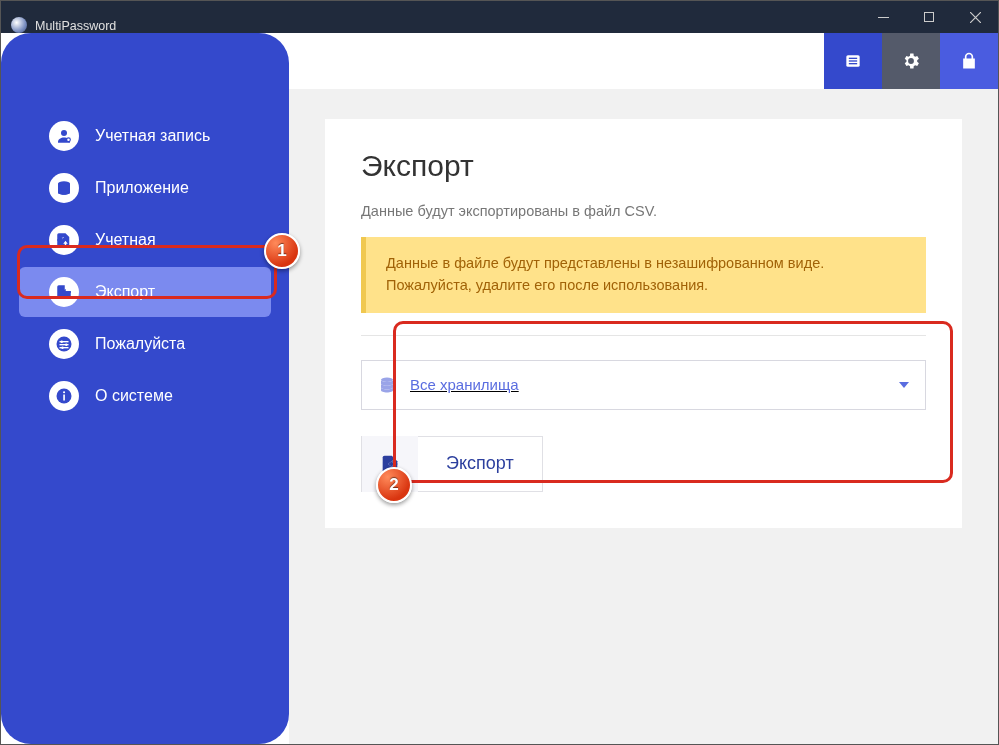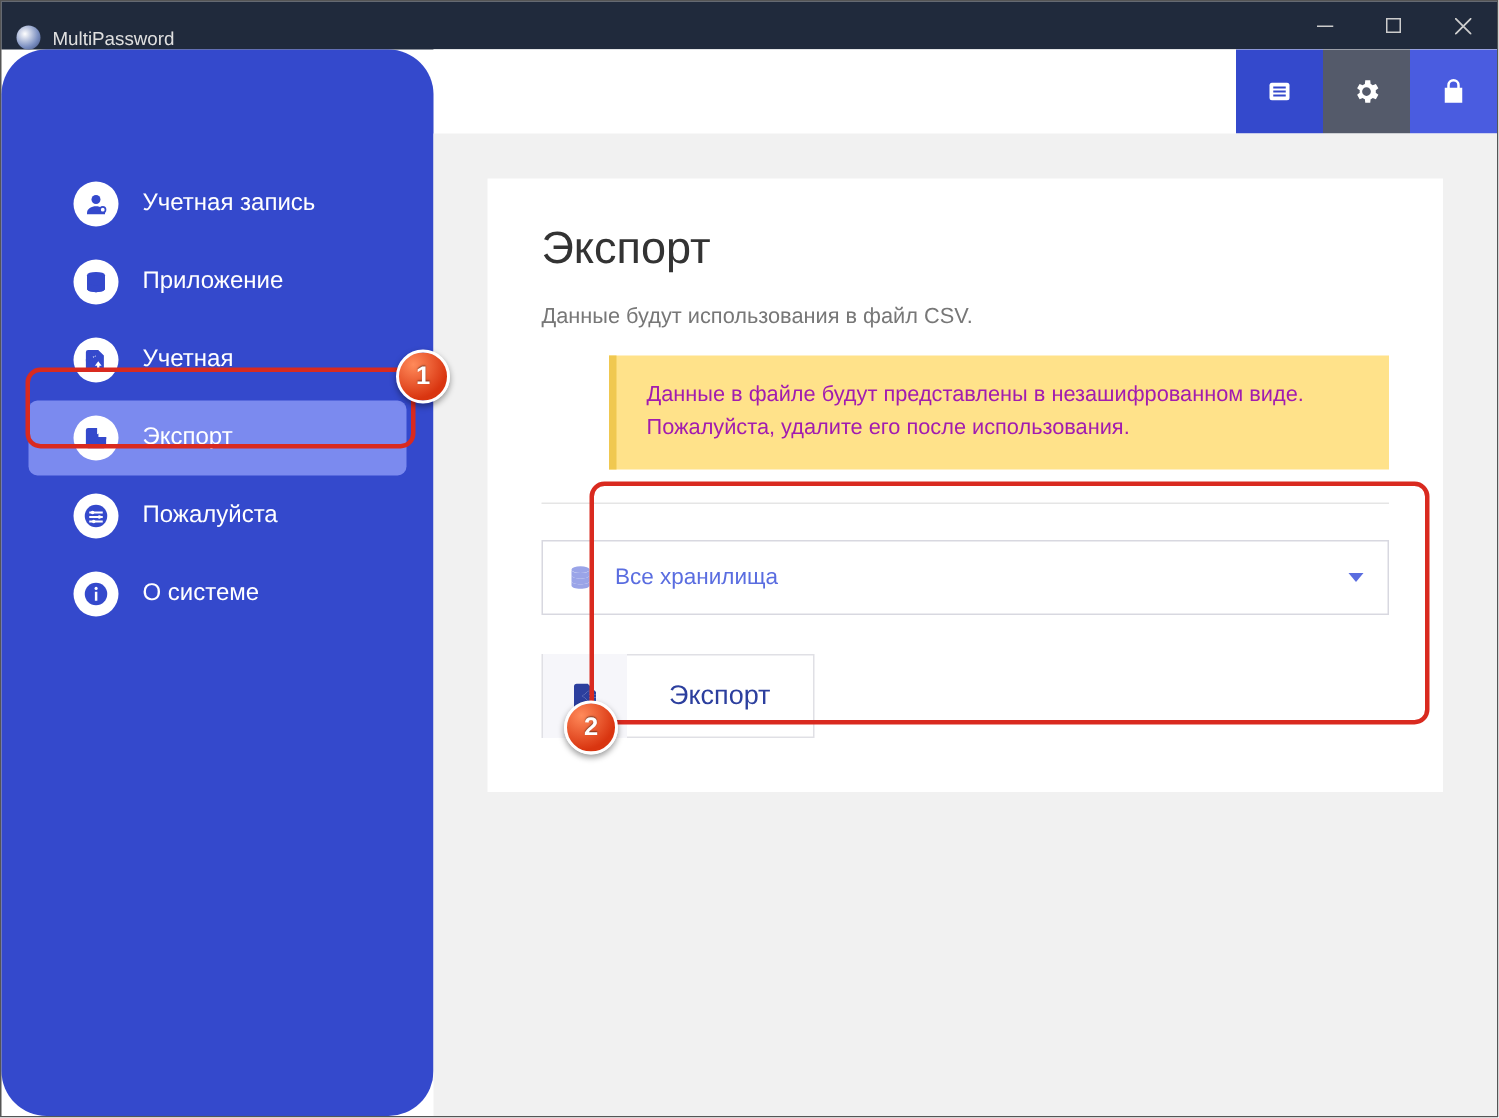--- a/index.html
+++ b/index.html
@@ -20,23 +20,23 @@
   .topbar { height: 56px; background: #fff; display: flex; justify-content: flex-end; }
   .top-btn { width: 58px; height: 56px; display: flex; align-items: center; justify-content: center; }
   .top-btn.blue { background: #3449cc; }
   .top-btn.grey { background: #545a6a; }
   .top-btn.blue2 { background: #4a5ce0; }
   .top-btn svg { width: 20px; height: 20px; fill: #fff; }
   .main { flex: 1; background: #f1f1f1; padding: 30px 36px; position: relative; }
   .panel { background: #fff; padding: 30px 36px 36px 36px; }
   .page-title { font-size: 30px; color: #333; font-weight: 400; margin-bottom: 20px; }
   .subtitle { font-size: 14.5px; color: #777; margin-bottom: 18px; }
-  .warn { background: #ffe28a; border-left: 5px solid #f0c850; padding: 16px 20px; font-size: 14.5px; color: #a21caf; line-height: 1.5; margin-left: 45px; }
+  .warn { background: #ffe28a; border-left: 5px solid #f0c850; padding: 16px 20px; font-size: 14.5px; color: #a16207; line-height: 1.5; }
   .divider { height: 1px; background: #e5e5e5; margin: 22px 0 0 0; }
-  .select-box { border: 1px solid #d8d8e0; height: 50px; display: flex; align-items: center; padding: 0 16px; margin-top: 24px; cursor: pointer; }
+  .select-box { border: 1px solid #d8d8e0; height: 50px; display: flex; align-items: center; padding: 0 16px; margin-top: 24px; cursor: pointer; text-decoration: underline; }
   .select-box .db-ic { width: 18px; height: 18px; fill: #9aa4e8; margin-right: 14px; }
   .select-box .sel-text { color: #5a6de0; font-size: 15px; flex: 1; }
   .select-box .caret { width: 0; height: 0; border-left: 5px solid transparent; border-right: 5px solid transparent; border-top: 6px solid #5a6de0; }
   .export-btn { display: inline-flex; align-items: center; height: 56px; border: 1px solid #e0e0e5; margin-top: 26px; cursor: pointer; }
   .export-btn .eb-ic { width: 56px; height: 56px; background: #f6f6fa; display: flex; align-items: center; justify-content: center; }
   .export-btn .eb-ic svg { width: 22px; height: 22px; fill: #2c3f9e; }
   .export-btn .eb-text { padding: 0 28px; color: #2c3f9e; font-size: 18px; font-weight: 500; }
   .annot-1 { position: absolute; left: 16px; top: 244px; width: 260px; height: 54px; border: 3px solid #d92a1f; border-radius: 10px; pointer-events: none; }
   .annot-2 { position: absolute; left: 392px; top: 320px; width: 560px; height: 162px; border: 3px solid #d92a1f; border-radius: 10px; pointer-events: none; }
   .badge { position: absolute; width: 36px; height: 36px; border-radius: 50%; background: radial-gradient(circle at 30% 25%, #ff8a5a, #d93510 70%); border: 2px solid #fff; box-shadow: 0 2px 4px rgba(0,0,0,0.4); display: flex; align-items: center; justify-content: center; color: #fff; font-weight: bold; font-size: 17px; text-shadow: 0 -1px 1px rgba(0,0,0,0.5); }
@@ -165,21 +165,21 @@
         <div class="top-btn blue2">
           <svg viewBox="0 0 24 24">
               <path d="M17 9V7a5 5 0 00-10 0v2H5v12h14V9zm-8-2a3 3 0 016 0v2H9z"></path>
             </svg>
         </div>
       </div>
 
       <div class="main">
         <div class="panel">
           <h1 class="page-title">Экспорт</h1>
-          <p class="subtitle">Данные будут использования в файл CSV.</p>
+          <p class="subtitle">Данные будут экспортированы в файл CSV.</p>
           <div class="warn">Данные в файле будут представлены в незашифрованном виде. Пожалуйста, удалите его после использования.</div>
           <div class="divider"></div>
 
           <div class="select-box">
             <svg class="db-ic" viewBox="0 0 24 24">
                 <ellipse cx="12" cy="5" rx="8" ry="3"></ellipse>
                 <path d="M4 5v5c0 1.7 3.6 3 8 3s8-1.3 8-3V5c0 1.7-3.6 3-8 3s-8-1.3-8-3z"></path>
                 <path d="M4 10v5c0 1.7 3.6 3 8 3s8-1.3 8-3v-5c0 1.7-3.6 3-8 3s-8-1.3-8-3z"></path>
                 <path d="M4 15v4c0 1.7 3.6 3 8 3s8-1.3 8-3v-4c0 1.7-3.6 3-8 3s-8-1.3-8-3z"></path>
               </svg>

